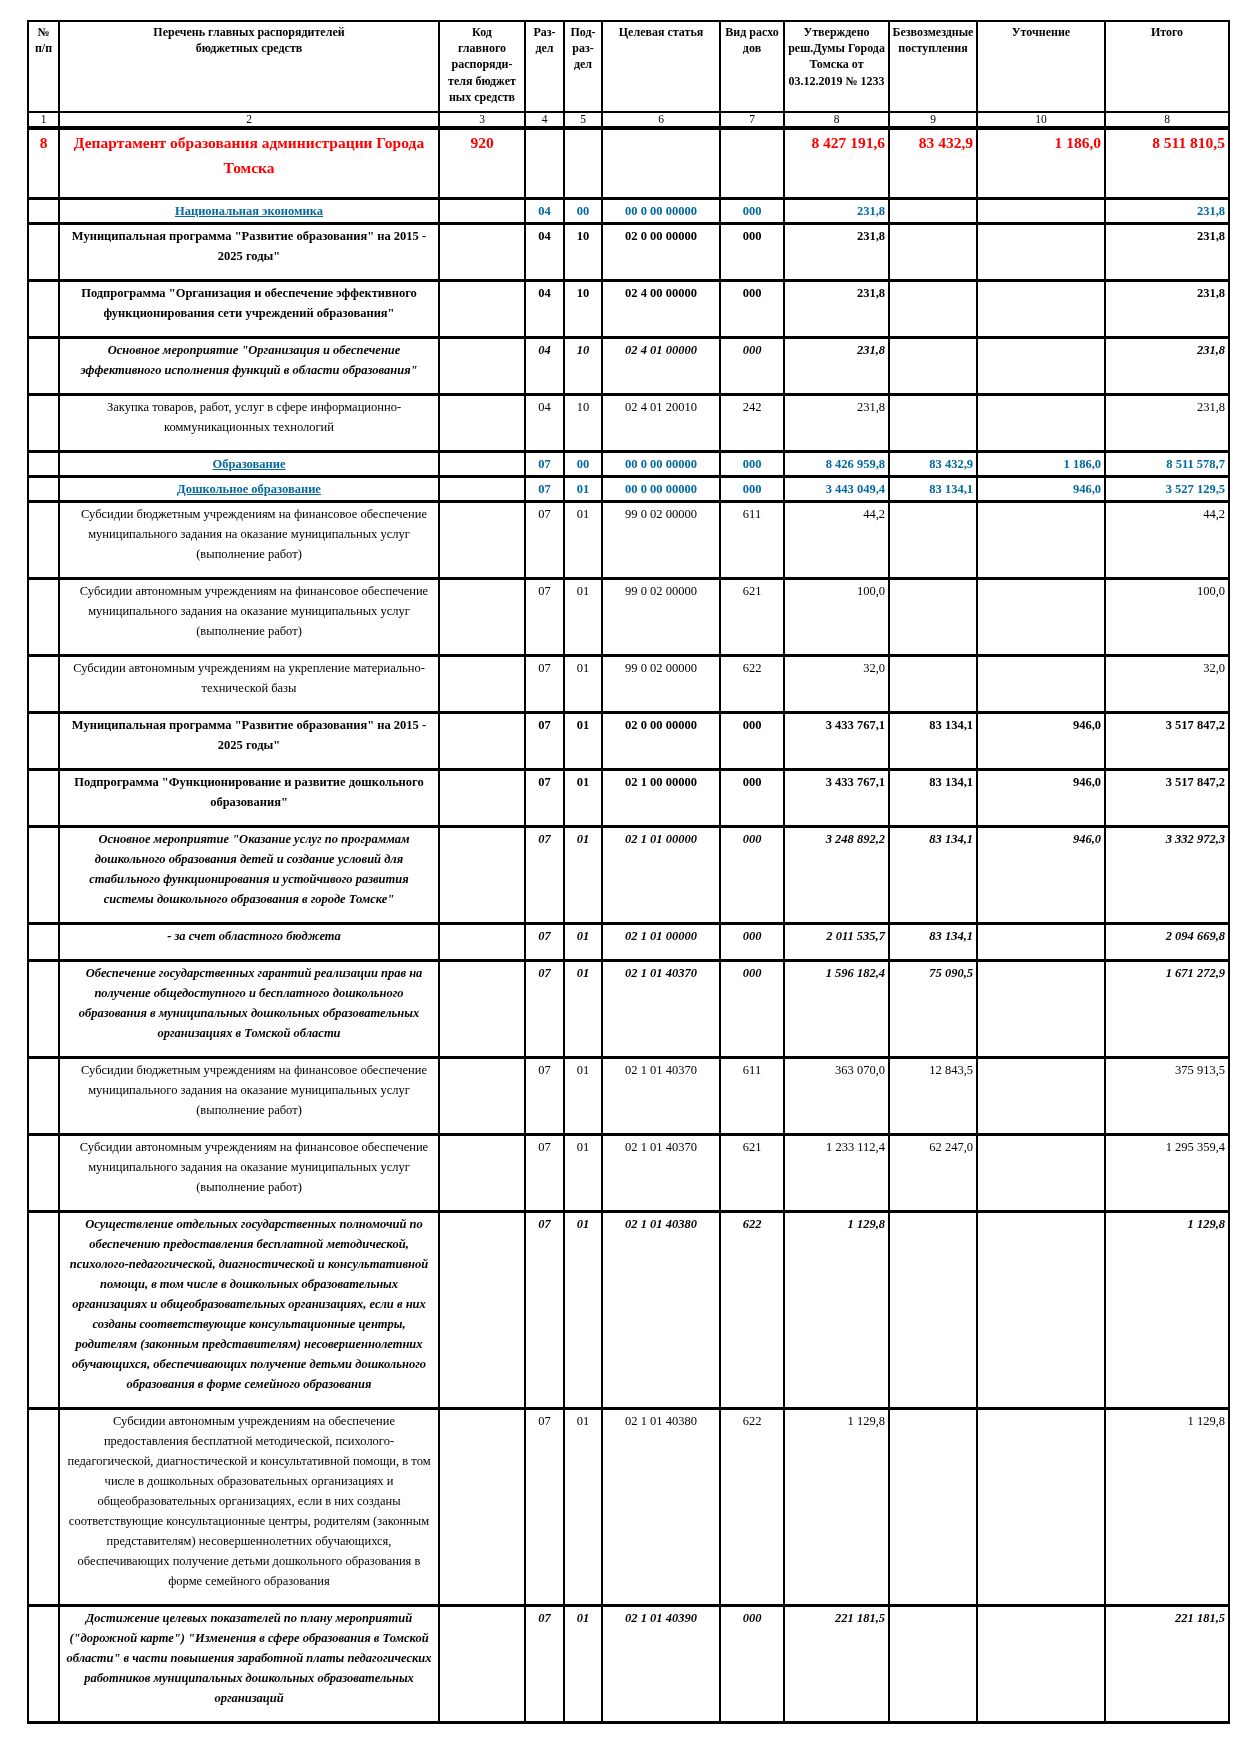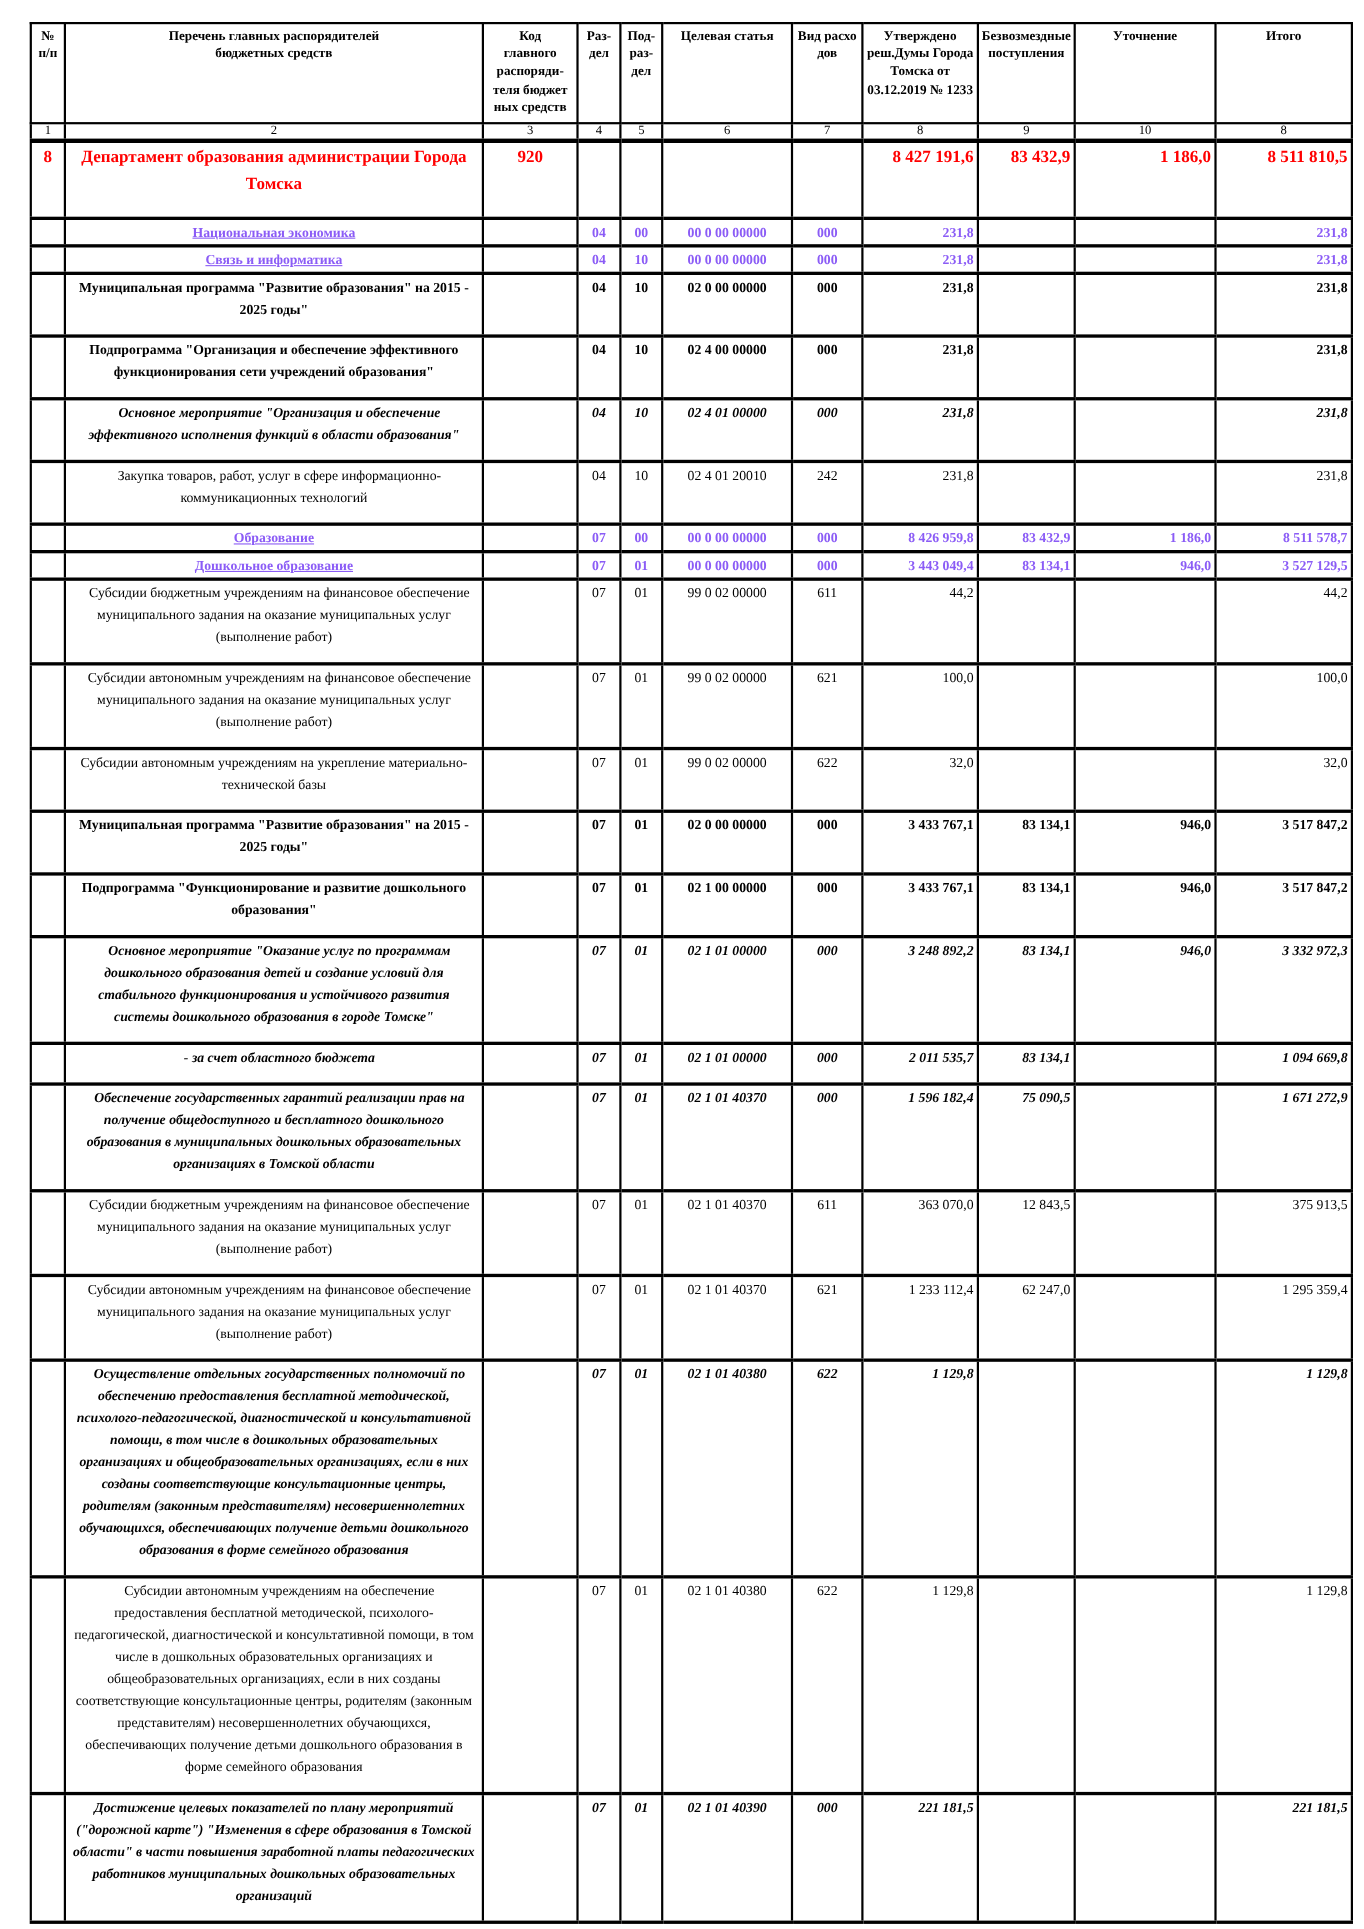--- a/index.html
+++ b/index.html
@@ -15,21 +15,21 @@
   th, td { border:2px solid #000; vertical-align:top; padding:1px 4px; overflow:hidden; }
   thead th { font-weight:bold; text-align:center; white-space:pre-line; line-height:1.35; font-size:12px; padding:2px 2px 6px 2px; }
   tr.colnums td { text-align:center; font-size:11.5px; padding:0 2px 1px 2px; border-bottom-width:4px; }
   tbody.rows td { border-top-width:3px; border-bottom-width:3px; line-height:1.6; }
   td.name { text-align:center; padding:1px 4px 13px 4px; }
   td.name.ind { text-indent:10px; }
   td.ctr { text-align:center; }
   td.num { text-align:right; padding-right:3px; }
   tr.dept td { color:#ff0000; font-weight:bold; font-size:15.5px; }
   tr.dept td.name { padding-bottom:16px; }
-  tr.blue td { color:#8b5cf6; font-weight:bold; }
+  tr.blue td { color:#0369a1; font-weight:bold; }
   tr.blue td.name { text-decoration:underline; padding-bottom:1px; }
   tr.bold td { font-weight:bold; }
   tr.boldit td { font-weight:bold; font-style:italic; }
 </style>
 </head>
 <body>
 
 <table class="budget">
   <colgroup>
     <col style="width:31px">
@@ -106,33 +106,20 @@
     <td class="ctr"></td>
     <td class="ctr">04</td>
     <td class="ctr">00</td>
     <td class="ctr">00 0 00 00000</td>
     <td class="ctr">000</td>
     <td class="num">231,8</td>
     <td class="num"></td>
     <td class="num"></td>
     <td class="num">231,8</td>
   </tr>
-      <tr class="blue">
-    <td class="ctr"></td>
-    <td class="name">Связь и информатика</td>
-    <td class="ctr"></td>
-    <td class="ctr">04</td>
-    <td class="ctr">10</td>
-    <td class="ctr">00 0 00 00000</td>
-    <td class="ctr">000</td>
-    <td class="num">231,8</td>
-    <td class="num"></td>
-    <td class="num"></td>
-    <td class="num">231,8</td>
-  </tr>
       <tr class="bold">
     <td class="ctr"></td>
     <td class="name">Муниципальная программа "Развитие образования" на 2015 - 2025 годы"</td>
     <td class="ctr"></td>
     <td class="ctr">04</td>
     <td class="ctr">10</td>
     <td class="ctr">02 0 00 00000</td>
     <td class="ctr">000</td>
     <td class="num">231,8</td>
     <td class="num"></td>
@@ -286,21 +273,21 @@
     <td class="ctr"></td>
     <td class="name ind">- за счет областного бюджета</td>
     <td class="ctr"></td>
     <td class="ctr">07</td>
     <td class="ctr">01</td>
     <td class="ctr">02 1 01 00000</td>
     <td class="ctr">000</td>
     <td class="num">2 011 535,7</td>
     <td class="num">83 134,1</td>
     <td class="num"></td>
-    <td class="num">1 094 669,8</td>
+    <td class="num">2 094 669,8</td>
   </tr>
       <tr class="boldit">
     <td class="ctr"></td>
     <td class="name ind">Обеспечение государственных гарантий реализации прав на получение общедоступного и бесплатного дошкольного образования в муниципальных дошкольных образовательных организациях в Томской области</td>
     <td class="ctr"></td>
     <td class="ctr">07</td>
     <td class="ctr">01</td>
     <td class="ctr">02 1 01 40370</td>
     <td class="ctr">000</td>
     <td class="num">1 596 182,4</td>

